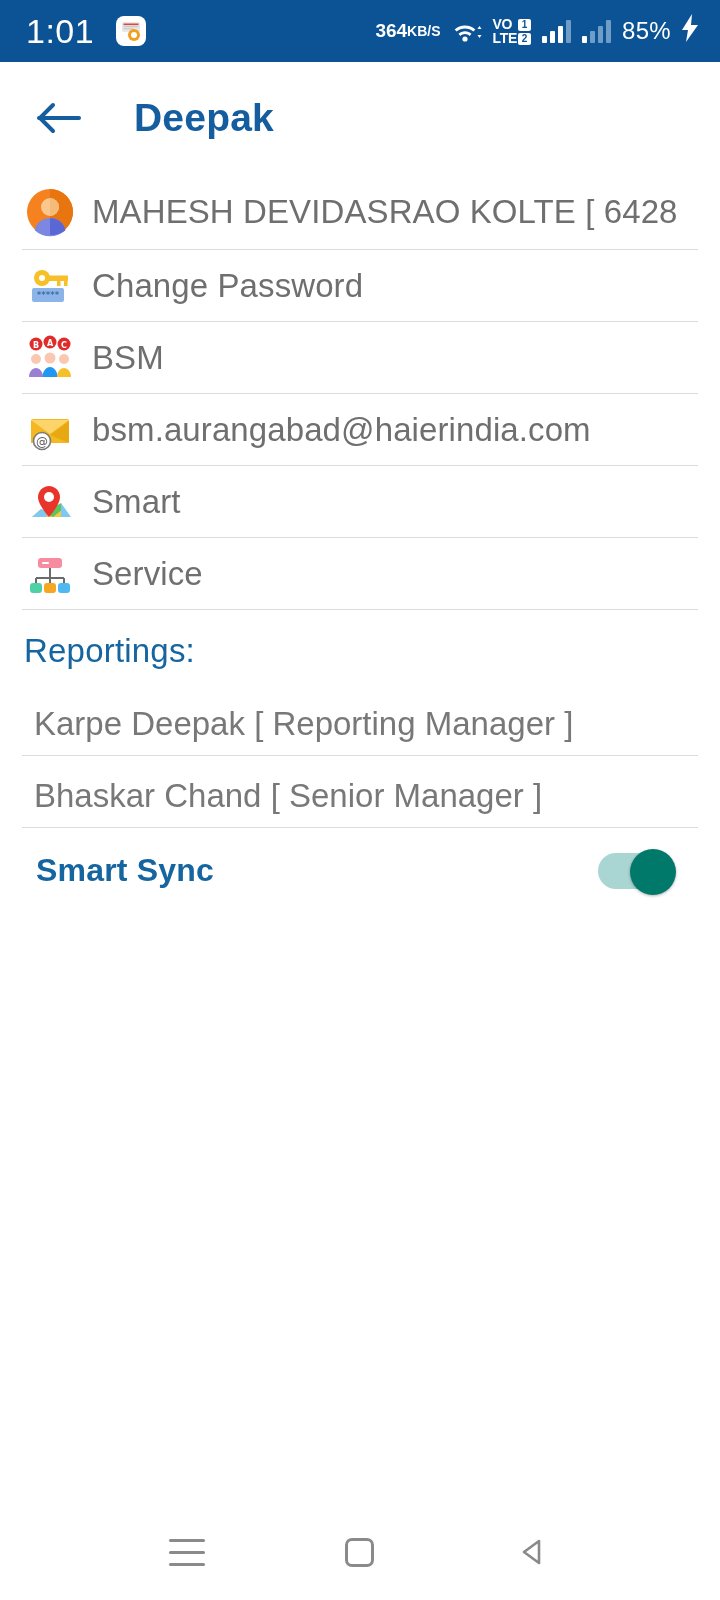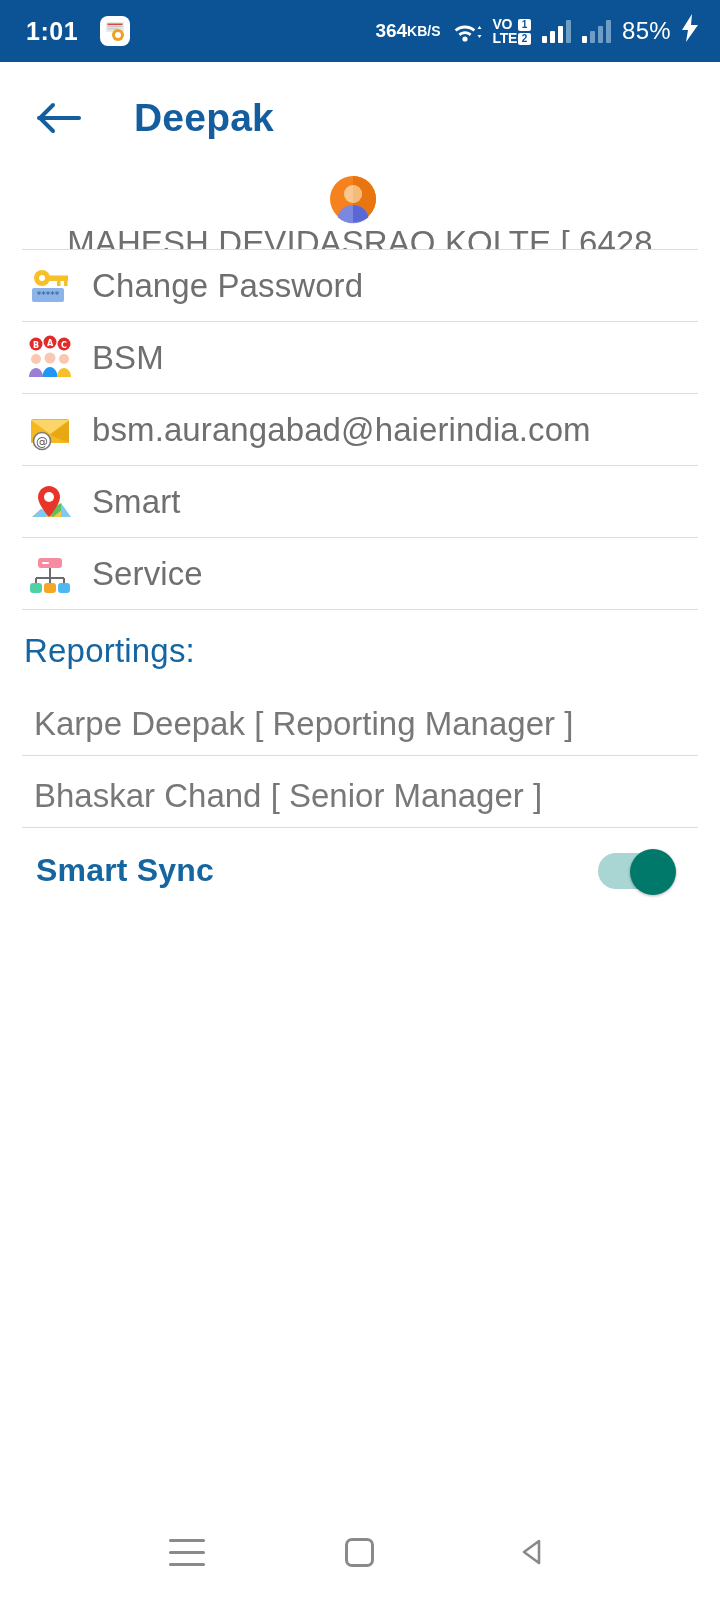--- a/index.html
+++ b/index.html
@@ -12,21 +12,21 @@
   }
 
   
   .statusbar {
     height:62px; width:100%;
     background:#0b5394;
     display:flex; align-items:center;
     padding:0 20px 0 26px;
     color:#ffffff;
   }
-  .sb-time { font-size:25px; letter-spacing:.5px; font-weight:700; }
+  .sb-time { font-size:34px; letter-spacing:.5px; font-weight:400; }
   .sb-appicon {
     width:30px; height:30px; margin-left:22px;
     background:#ffffff; border-radius:8px;
     display:flex; align-items:center; justify-content:center;
     overflow:hidden;
   }
   .sb-spacer { flex:1 1 auto; }
   .sb-right { display:flex; align-items:center; gap:11px; }
   .sb-kbs { display:flex; flex-direction:row; align-items:center; line-height:1.02; }
   .sb-kbs .n { font-size:19px; font-weight:700; }
@@ -72,21 +72,21 @@
   }
   .row .ico {
     width:56px; min-width:56px; height:56px;
     display:flex; align-items:center; justify-content:center;
     margin-right:14px;
   }
   .row .label {
     font-size:33px; color:#6f6f6f; font-weight:400;
     white-space:nowrap; letter-spacing:.1px;
   }
-  .row.first { height:76px;flex-direction:column; }
+  .row.first { height:76px; }
   .row.first .label { font-size:33px; }
 
   
   .reportings-head {
     font-size:33px; color:#1565a0; font-weight:400;
     padding:22px 0 14px 24px; letter-spacing:.2px;
   }
   .rep-row {
     margin:0 22px;
     height:72px; display:flex; align-items:center;

